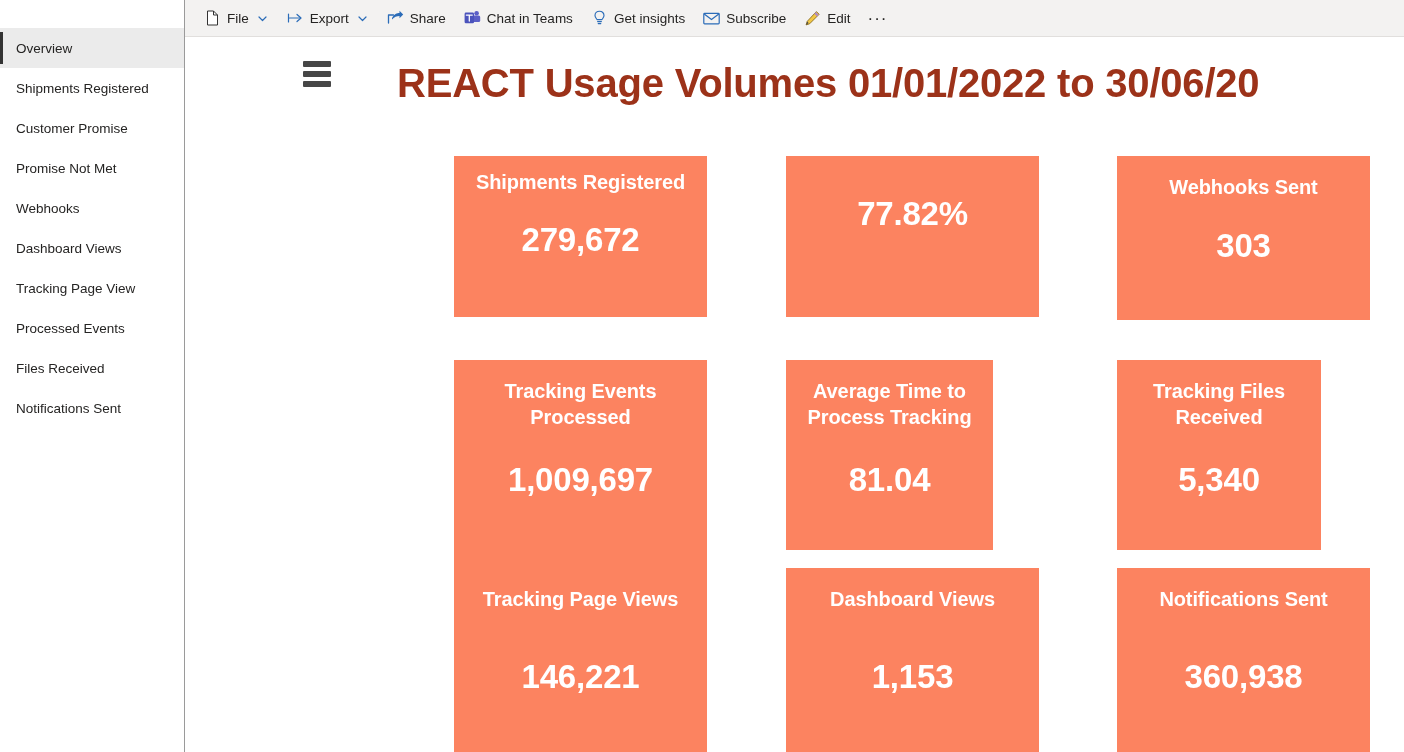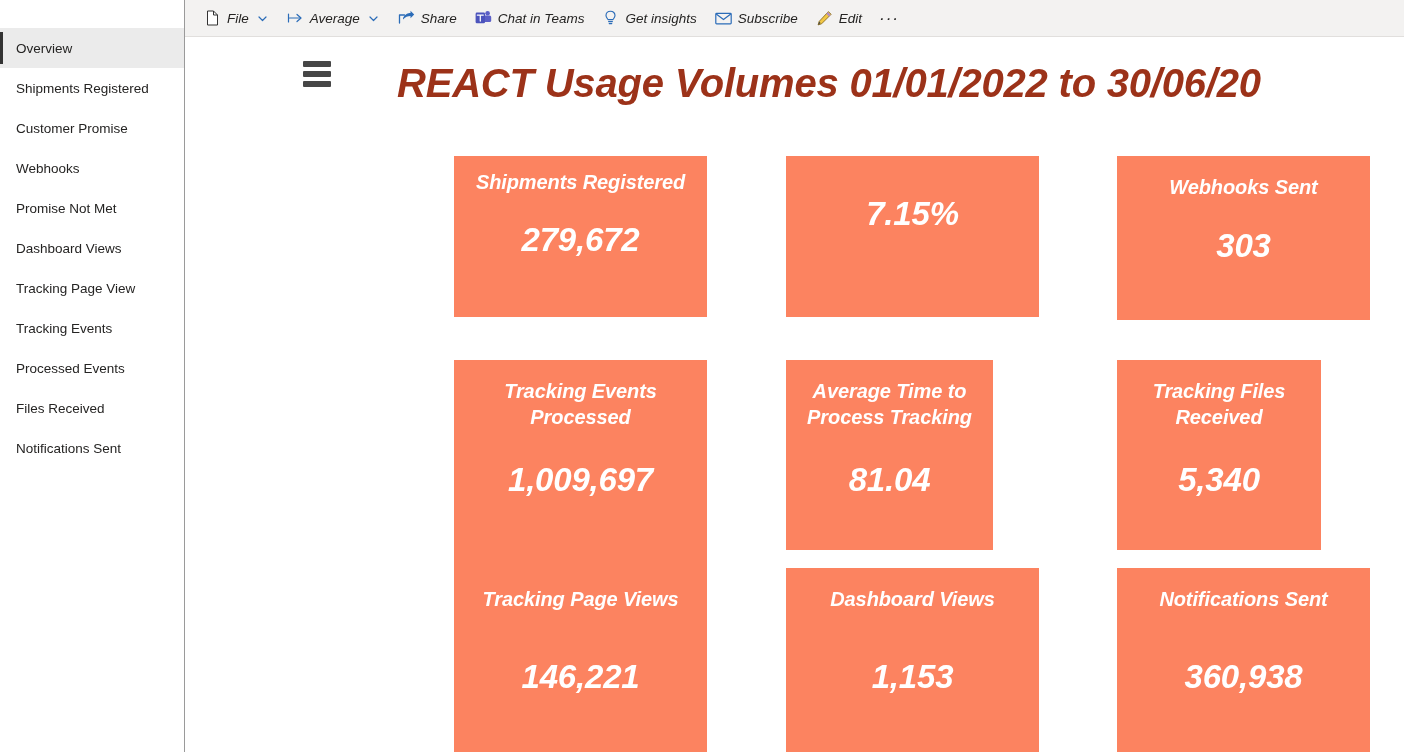--- a/index.html
+++ b/index.html
@@ -94,21 +94,20 @@
 
   
   #main {
     flex: 1;
     height: 752px;
     display: flex;
     flex-direction: column;
     position: relative;
     background: #404040;
     min-width: 0;
-    font-style: italic;
   }
 
   
   #toolbar {
     height: 37px;
     flex: 0 0 37px;
     background: #f3f2f1;
     display: flex;
     align-items: center;
     padding-left: 10px;
@@ -274,33 +273,30 @@
       <div class="page-item selected">
         <span>Overview</span>
       </div>
       <div class="page-item">
         <span>Shipments Registered</span>
       </div>
       <div class="page-item">
         <span>Customer Promise</span>
       </div>
       <div class="page-item">
+        <span>Promise Not Met</span>
+      </div>
+      <div class="page-item">
         <span>Webhooks</span>
       </div>
       <div class="page-item">
-        <span>Promise Not Met</span>
-      </div>
-      <div class="page-item">
         <span>Dashboard Views</span>
       </div>
       <div class="page-item">
         <span>Tracking Page View</span>
-      </div>
-      <div class="page-item">
-        <span>Tracking Events</span>
       </div>
       <div class="page-item">
         <span>Processed Events</span>
       </div>
       <div class="page-item">
         <span>Files Received</span>
       </div>
       <div class="page-item">
         <span>Notifications Sent</span>
       </div>
@@ -327,21 +323,21 @@
       </div>
 
       <div class="tb-item">
         <span class="tb-icon">
           <svg width="17" height="14" viewBox="0 0 17 14" aria-hidden="true">
             <path d="M1.5 3 v8" stroke="#2b6cb8" stroke-width="1.2" stroke-linecap="round"></path>
             <path d="M2.5 7 h11" stroke="#2b6cb8" stroke-width="1.2" stroke-linecap="round"></path>
             <path d="M10 3.5 L14 7 L10 10.5" fill="none" stroke="#2b6cb8" stroke-width="1.2" stroke-linecap="round" stroke-linejoin="round"></path>
           </svg>
         </span>
-        <span>Average</span>
+        <span>Export</span>
         <span class="tb-caret">
           <svg width="11" height="11" viewBox="0 0 11 11" aria-hidden="true">
             <path d="M2 4 L5.5 7.5 L9 4" fill="none" stroke="#2b6cb8" stroke-width="1.2" stroke-linecap="round" stroke-linejoin="round"></path>
           </svg>
         </span>
       </div>
 
       <div class="tb-item">
         <span class="tb-icon">
           <svg width="17" height="16" viewBox="0 0 17 16" aria-hidden="true">
@@ -407,21 +403,21 @@
       </div>
 
       <div id="report-title">REACT Usage Volumes 01/01/2022 to 30/06/20</div>
 
       <div class="kpi-card" id="card-shipments-registered">
         <div class="kpi-title">Shipments Registered</div>
         <div class="kpi-value">279,672</div>
       </div>
 
       <div class="kpi-card" id="card-customer-promise-met">
-        <div class="kpi-value">7.15%</div>
+        <div class="kpi-value">77.82%</div>
       </div>
 
       <div class="kpi-card" id="card-webhooks-sent">
         <div class="kpi-title">Webhooks Sent</div>
         <div class="kpi-value">303</div>
       </div>
 
       <div class="kpi-card" id="card-tracking-events-processed">
         <div class="kpi-title">Tracking Events Processed</div>
         <div class="kpi-value">1,009,697</div>

